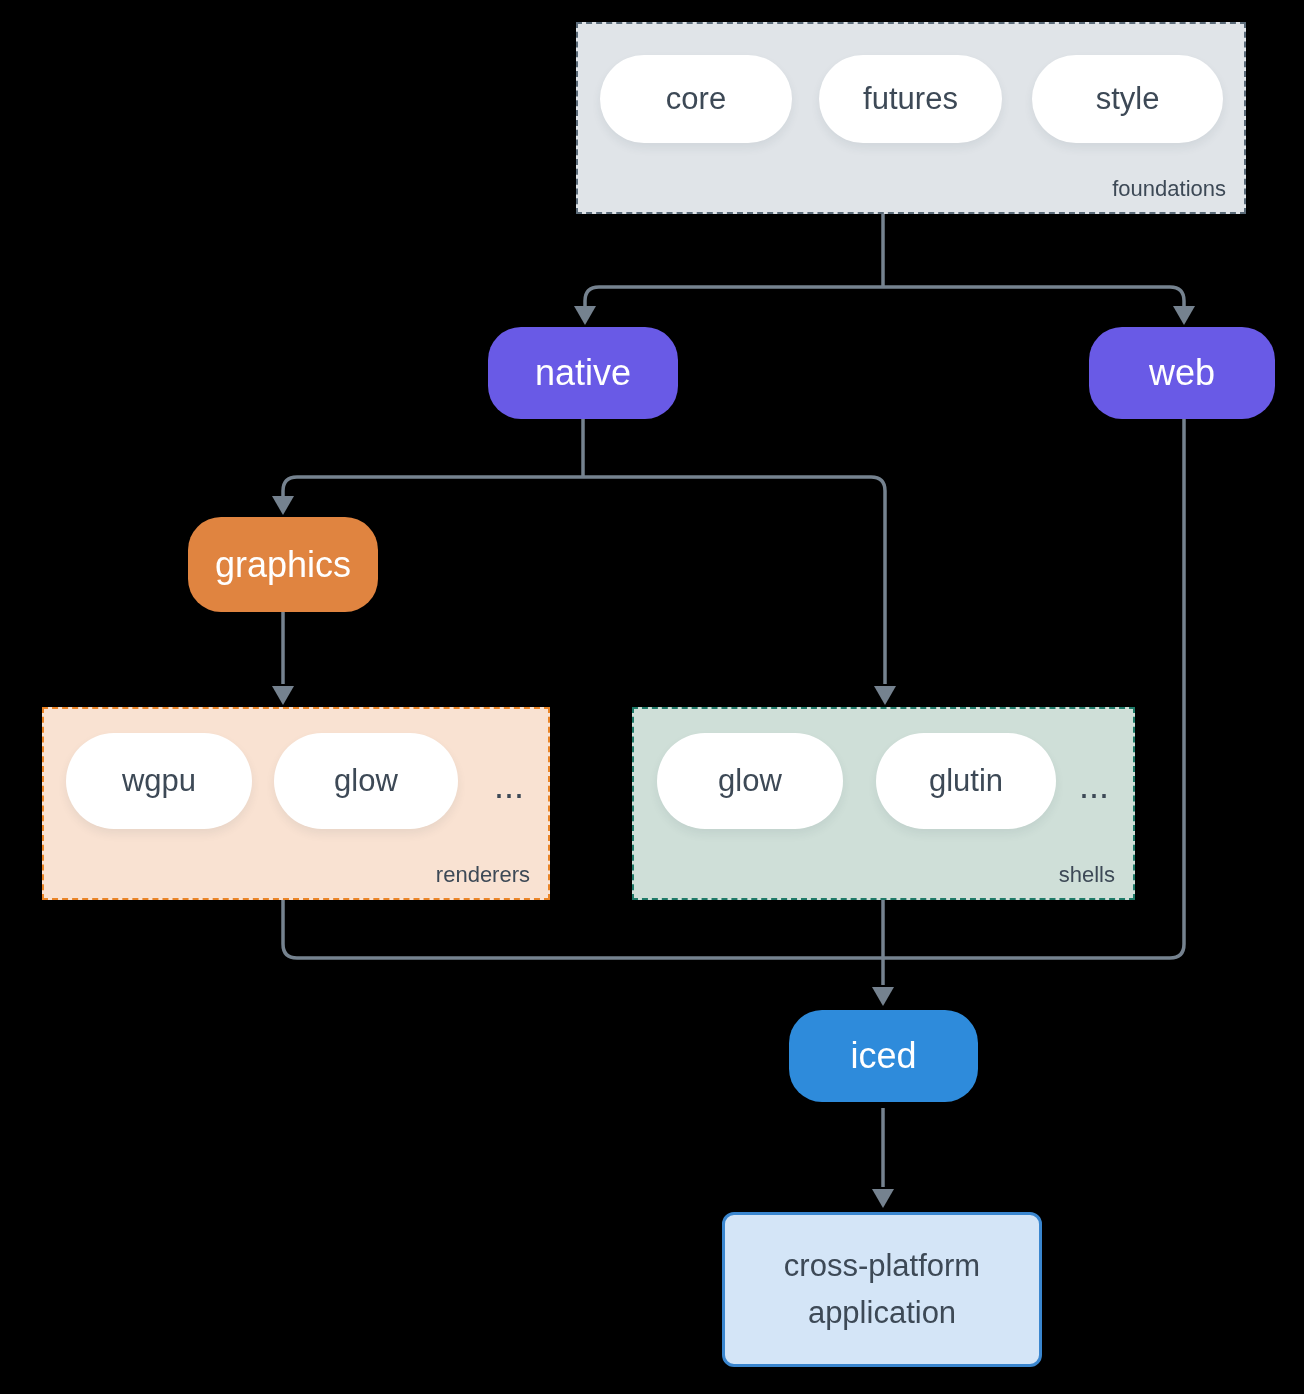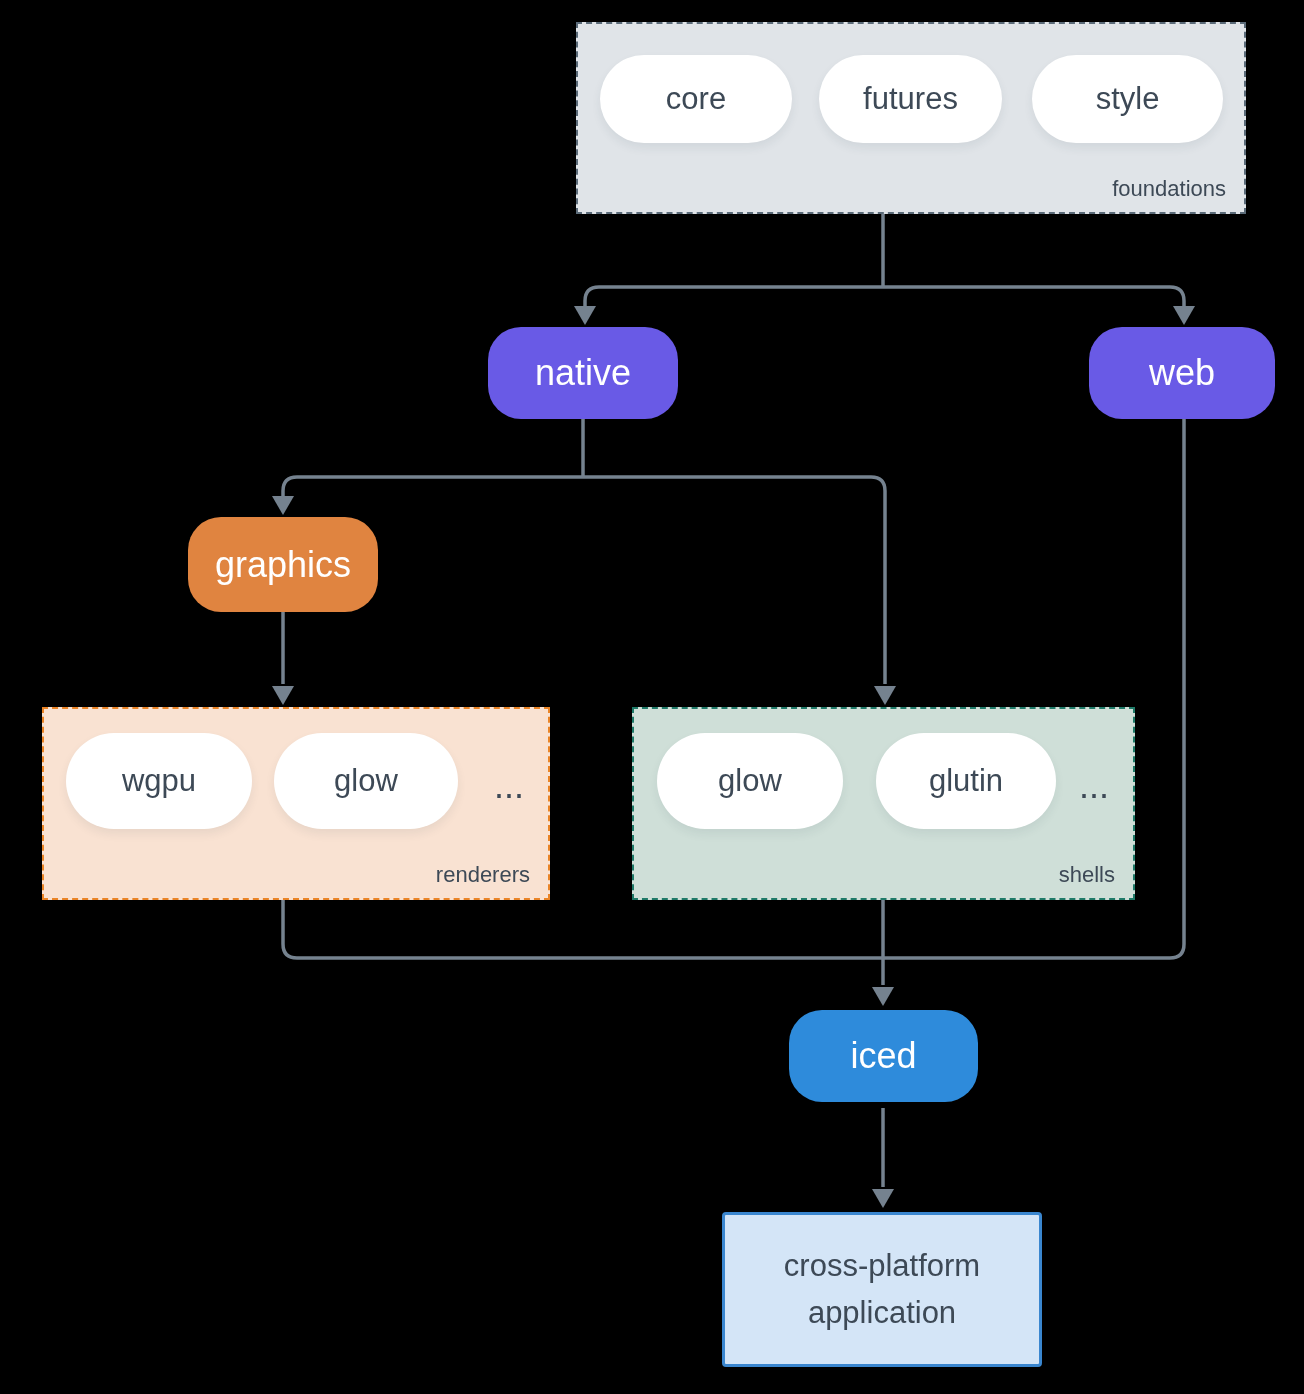--- a/index.html
+++ b/index.html
@@ -36,21 +36,21 @@
   .p-winit{left:23px;top:24px;width:186px;height:96px;}
   .p-glutin{left:242px;top:24px;width:180px;height:96px;}
   .ellipsis{position:absolute;right:24px;top:56px;font-size:36px;color:var(--text_dark);z-index:3;}
 
   .n-native{left:488px;top:327px;width:190px;height:92px;background:var(--purple);}
   .n-web{left:1089px;top:327px;width:186px;height:92px;background:var(--purple);}
   .n-graphics{left:188px;top:517px;width:190px;height:95px;background:var(--orange);}
   .n-iced{left:789px;top:1010px;width:189px;height:92px;background:var(--blue);}
 
   .appbox{position:absolute;left:722px;top:1212px;width:320px;height:155px;box-sizing:border-box;
-          background:var(--app_fill);border:3px solid var(--app_border);border-radius:4px;
+          background:var(--app_fill);border:3px solid var(--app_border);border-radius:12px;
           display:flex;flex-direction:column;align-items:center;justify-content:center;
           font-size:31px;line-height:1.5;color:var(--text_dark);z-index:3;}
 </style>
 </head>
 <body>
 
 <div class="canvas">
 
   <svg width="1304" height="1394" viewBox="0 0 1304 1394">
     <g stroke="#75828f" stroke-width="3.5" fill="none">

